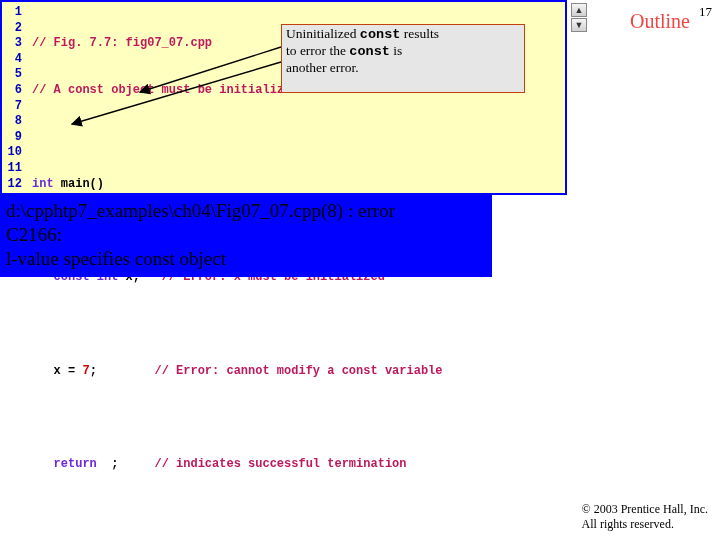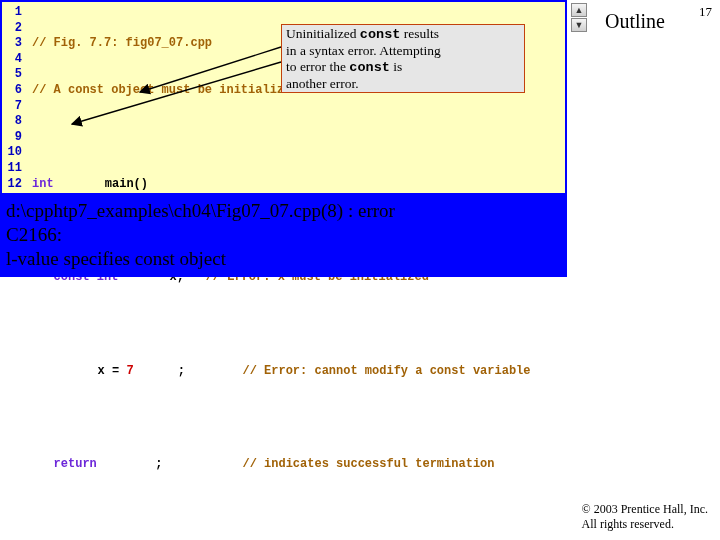--- a/index.html
+++ b/index.html
@@ -15,23 +15,23 @@
   .slide-number {
     position: absolute;
     top: 4px;
     right: 8px;
     font-size: 13px;
     color: #000;
   }
   .outline-box {
     position: absolute;
     top: 10px;
-    right: 55px;
+    right: 30px;
     font-size: 20px;
-    color: #000000;
+    color: #ef4444;
     margin-left: 45px;
   }
   .nav-btns {
     position: absolute;
     top: 3px;
     left: 571px;
     display: flex;
     flex-direction: column;
     gap: 1px;
   }
@@ -78,23 +78,23 @@
   .gutter div { height: 15.6px; }
   .code-lines {
     position: absolute;
     top: 3px;
     left: 30px;
     right: 4px;
     white-space: pre;
     font-weight: bold;
   }
   .code-lines div { height: 15.6px; }
-  .c-green { color: #a16207; }
+  .c-green { color: #be185d; }
   .c-blue  { color: #6d28d9; }
-  .c-black { color: #000; margin-left: 44px; }
+  .c-black { color: #000; }
   .c-red   { color: #cc0000; }
 
   .callout {
     position: absolute;
     top: 22px;
     left: 279px;
     width: 234px;
     height: 65px;
     background: #e6e6e6;
     border: 1px solid #c2410c;
@@ -110,21 +110,21 @@
     position: absolute;
     top: 0; left: 0;
     width: 567px; height: 195px;
     pointer-events: none;
   }
 
   .error-block {
     position: absolute;
     top: 195px;
     left: 0;
-    width: 567px;
+    width: 492px;
     background: #0000ff;
     color: #000;
     font-family: "Times New Roman", serif;
     font-size: 19px;
     line-height: 24px;
     padding: 4px 6px 6px 6px;
     box-sizing: border-box;
   }
 
   .copyright {
@@ -184,21 +184,20 @@
         <marker id="ah" markerWidth="8" markerHeight="8" refX="7" refY="4" orient="auto">
           <path d="M0,0 L8,4 L0,8 Z" fill="#000"></path>
         </marker>
       </defs>
       <line x1="279" y1="45" x2="138" y2="90" stroke="#000" stroke-width="1.4" marker-end="url(#ah)"></line>
       <line x1="279" y1="60" x2="70" y2="122" stroke="#000" stroke-width="1.4" marker-end="url(#ah)"></line>
     </svg>
 
     <div class="callout">
       <div><span>Uninitialized </span><span class="mono">const</span><span> results</span></div>
-      <div>in a syntax error. Attempting</div>
       <div><span>to error the </span><span class="mono">const</span><span> is</span></div>
       <div>another error.</div>
     </div>
   </div>
 </div>
 
 <div class="error-block">
   <div>d:\cpphtp7_examples\ch04\Fig07_07.cpp(8) : error</div>
   <div>C2166:</div>
   <div>l-value specifies const object</div>

